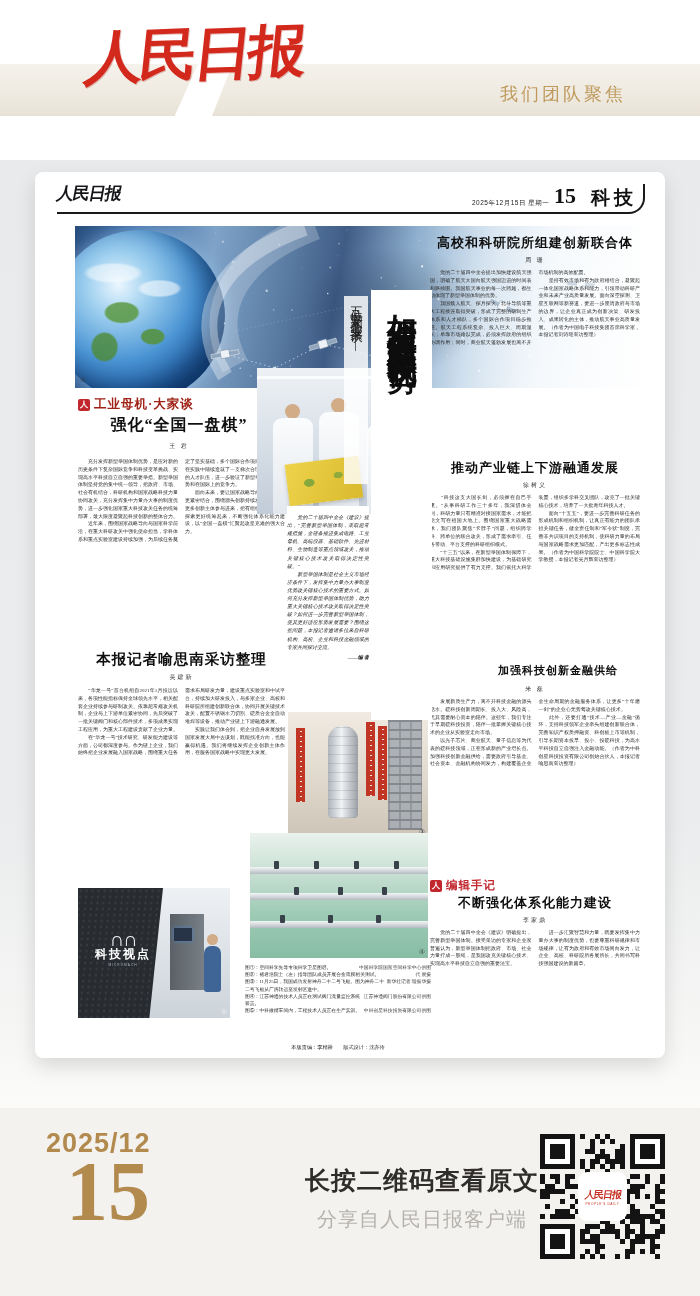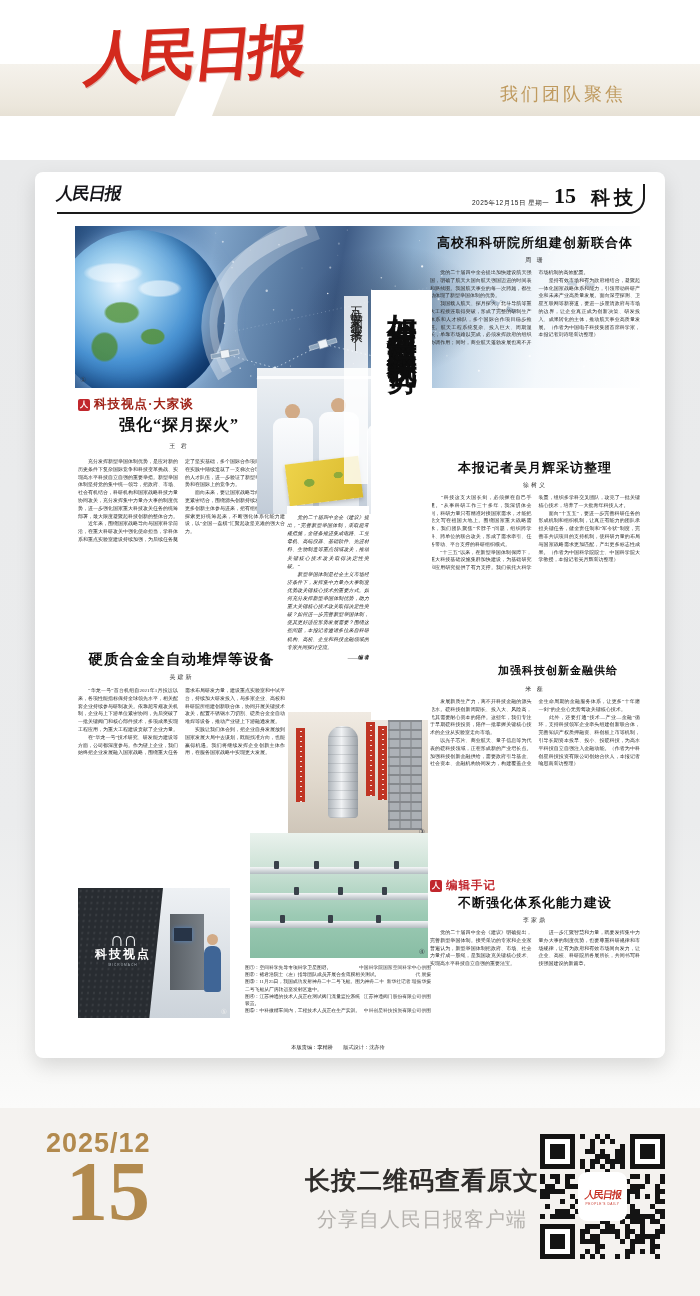--- a/index.html
+++ b/index.html
@@ -280,29 +280,29 @@
       <div class="abs figtag" style="right:4px;bottom:2px;">②</div>
     </div>
 
     <div class="abs vsub">五位专家和企业家谈——</div>
     <div class="abs vhead">
       <span>如何发挥新型举国体制优势</span>
     </div>
 
     <div class="abs kicker">
       <span class="pdicon">人</span>
-      <b>科技视点·大家谈</b>
-    </div>
-    <div class="abs hl" style="left:43px;top:243px;width:202px;font-size:16px;">强化“探月探火”</div>
+      <b>工业母机·大家谈</b>
+    </div>
+    <div class="abs hl" style="left:43px;top:243px;width:202px;font-size:16px;">强化“全国一盘棋”</div>
     <div class="abs byline" style="left:43px;top:270px;width:202px;">王 君</div>
     <div class="abs body c2" style="left:43px;top:286px;width:207px;height:184px;">　　充分发挥新型举国体制优势，是应对新的历史条件下复杂国际竞争和科技变革挑战、实现高水平科技自立自强的重要举措。新型举国体制坚持党的集中统一领导，把政府、市场、社会有机结合，科研机构和国家战略科技力量协同攻关，充分发挥集中力量办大事的制度优势，进一步强化国家重大科技攻关任务的统筹部署，最大限度凝聚起科技创新的整体合力。
 　　近年来，围绕国家战略导向与国家科学前沿，在重大科研攻关中强化使命担当，学科体系和重点实验室建设持续加强，为后续任务奠定了坚实基础，多个国际合作项目稳步推进，在实践中陆续造就了一支梯次合理、勇于攻坚的人才队伍，进一步验证了新型举国体制的优势和在国际上的竞争力。
 　　面向未来，要让国家战略导向与科学前沿更紧密结合，围绕源头创新持续发力，同时让更多创新主体参与进来，把有组织科研和自由探索更好统筹起来，不断强化体系化能力建设，以“全国一盘棋”汇聚起攻坚克难的强大合力。</div>
 
-    <div class="abs hl" style="left:43px;top:478px;width:207px;font-size:14.5px;">硬质合金全自动堆焊等设备</div>
+    <div class="abs hl" style="left:43px;top:478px;width:207px;font-size:14.5px;">本报记者喻思南采访整理</div>
     <div class="abs byline" style="left:43px;top:501px;width:207px;">吴建新</div>
     <div class="abs body c2" style="left:43px;top:515px;width:207px;height:194px;">　　“华龙一号”首台机组自2021年1月投运以来，各项性能指标保持全球领先水平，相关配套企业持续参与研制攻关。依靠超常规攻关机制，企业与上下游单位紧密协同，先后突破了一批关键阀门和核心部件技术，多项成果实现工程应用，为重大工程建设贡献了企业力量。
 　　在“华龙一号”技术研究、研发能力建设等方面，公司都深度参与。作为链上企业，我们始终把企业发展融入国家战略，围绕重大任务需求布局研发力量，建设重点实验室和中试平台，持续加大研发投入，与多家企业、高校和科研院所组建创新联合体，协同开展关键技术攻关，配置不锈钢水刀切割、硬质合金全自动堆焊等设备，推动产业链上下游融通发展。
 　　实践让我们体会到，把企业自身发展放到国家发展大局中去谋划，既能找准方向，也能赢得机遇。我们将继续发挥企业创新主体作用，在服务国家战略中实现更大发展。</div>
 
     <div class="abs ednote">
       <span>　　党的二十届四中全会《建议》提出，“完善新型举国体制，采取超常规措施，全链条推进集成电路、工业母机、高端仪器、基础软件、先进材料、生物制造等重点领域攻关，推动关键核心技术攻关取得决定性突破。”
 　　新型举国体制是社会主义市场经济条件下，发挥集中力量办大事制度优势攻关键核心技术的重要方式。如何充分发挥新型举国体制优势，助力重大关键核心技术攻关取得决定性突破？如何进一步完善新型举国体制，使其更好适应形势发展需要？围绕这些问题，本报记者邀请多位来自科研机构、高校、企业和科技金融领域的专家共同探讨交流。</span>
       <div class="edsig">——编 者</div>
     </div>
@@ -355,21 +355,21 @@
       <div><span class="credit">中科创星科技投资有限公司供图</span><span>图⑤：中科微精车间内，工程技术人员正在生产实训。</span></div>
     </div>
     <div class="abs pfoot">本版责编：李精耕　　版式设计：沈亦伶</div>
 
     <div class="abs hl" style="left:395px;top:62px;width:210px;font-size:13px;">高校和科研院所组建创新联合体</div>
     <div class="abs byline" style="left:395px;top:84px;width:210px;">周 珊</div>
     <div class="abs body c2" style="left:395px;top:97px;width:210px;height:184px;">　　党的二十届四中全会提出加快建设航天强国，明确了航天大国向航天强国迈进的时间表和路线图。我国航天事业的每一次跨越，都生动体现了新型举国体制的优势。
 　　我国载人航天、探月探火、北斗导航等重大工程接连取得突破，形成了完整的研制生产体系和人才梯队，多个国际合作项目稳步推进。航天工程系统复杂、投入巨大、周期漫长，单靠市场难以完成，必须发挥政府的组织协调作用；同时，商业航天蓬勃发展也离不开市场机制的高效配置。
 　　坚持有效市场和有为政府相结合，凝聚起一体化国家战略体系和能力，引领带动科研产业和未来产业高质量发展。面向深空探测、卫星互联网等新赛道，要进一步厘清政府与市场的边界，让企业真正成为创新决策、研发投入、成果转化的主体，推动航天事业高质量发展。（作者为中国电子科技集团首席科学家，本报记者刘诗瑶采访整理）</div>
 
-    <div class="abs hl" style="left:395px;top:287px;width:210px;font-size:13px;">本报记者吴月辉采访整理</div>
+    <div class="abs hl" style="left:395px;top:287px;width:210px;font-size:13px;">推动产业链上下游融通发展</div>
     <div class="abs byline" style="left:395px;top:309px;width:210px;">徐树义</div>
     <div class="abs body c2" style="left:395px;top:322px;width:210px;height:160px;">　　“科技这支大国长剑，必须握在自己手里。”从事科研工作三十多年，我深切体会到，科研力量只有精准对接国家需求，才能把论文写在祖国大地上。围绕国家重大战略需求，我们团队聚焦“卡脖子”问题，组织跨学科、跨单位的联合攻关，形成了需求牵引、任务带动、平台支撑的科研组织模式。
 　　“十三五”以来，在新型举国体制保障下，重大科技基础设施集群加快建设，为基础研究和应用研究提供了有力支撑。我们依托大科学装置，组织多学科交叉团队，攻克了一批关键核心技术，培养了一大批青年科技人才。
 　　面向“十五五”，要进一步完善科研任务的形成机制和组织机制，让真正有能力的团队承担关键任务，健全责任制和“军令状”制度，完善非共识项目的支持机制，使科研力量的布局与国家战略需求更加匹配，产出更多标志性成果。（作者为中国科学院院士、中国科学院大学教授，本报记者吴月辉采访整理）</div>
 
     <div class="abs hl" style="left:373px;top:491px;width:210px;font-size:11px;text-align:right;">加强科技创新金融供给</div>
     <div class="abs byline" style="left:395px;top:513px;width:210px;">米 磊</div>
     <div class="abs body c2" style="left:395px;top:526px;width:210px;height:170px;">　　发展新质生产力，离不开科技金融的源头活水。硬科技创新周期长、投入大、风险高，尤其需要耐心资本的陪伴。这些年，我们专注于早期硬科技投资，陪伴一批掌握关键核心技术的企业从实验室走向市场。
 　　以光子芯片、商业航天、量子信息等为代表的硬科技领域，正在形成新的产业增长点。加强科技创新金融供给，需要政府引导基金、社会资本、金融机构协同发力，构建覆盖企业全生命周期的金融服务体系，让更多“十年磨一剑”的企业心无旁骛攻关键核心技术。
 　　此外，还要打通“技术—产业—金融”循环，支持科技领军企业牵头组建创新联合体，完善知识产权质押融资、科创板上市等机制，引导长期资本投早、投小、投硬科技，为高水平科技自立自强注入金融动能。（作者为中科创星科技投资有限公司创始合伙人，本报记者喻思南采访整理）</div>

